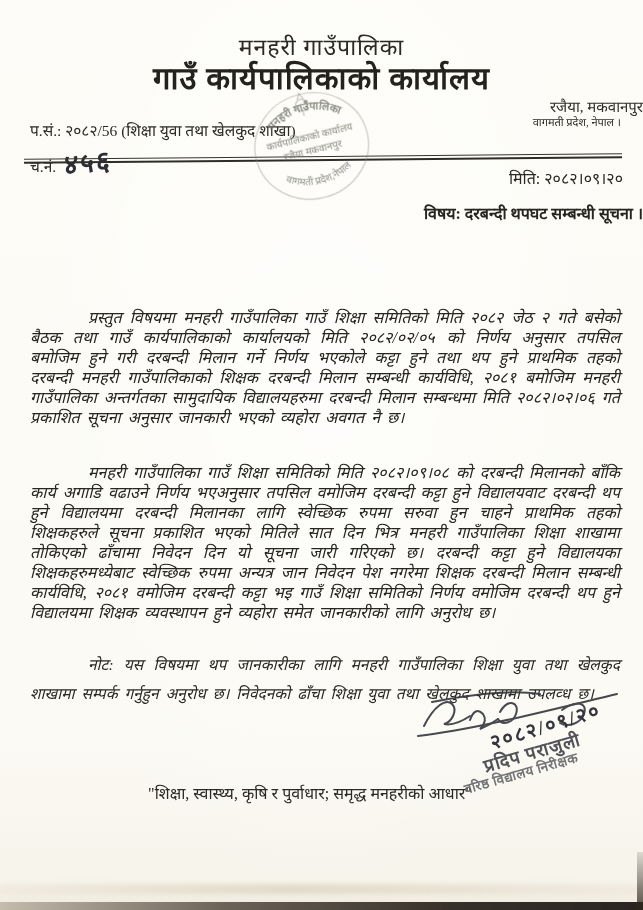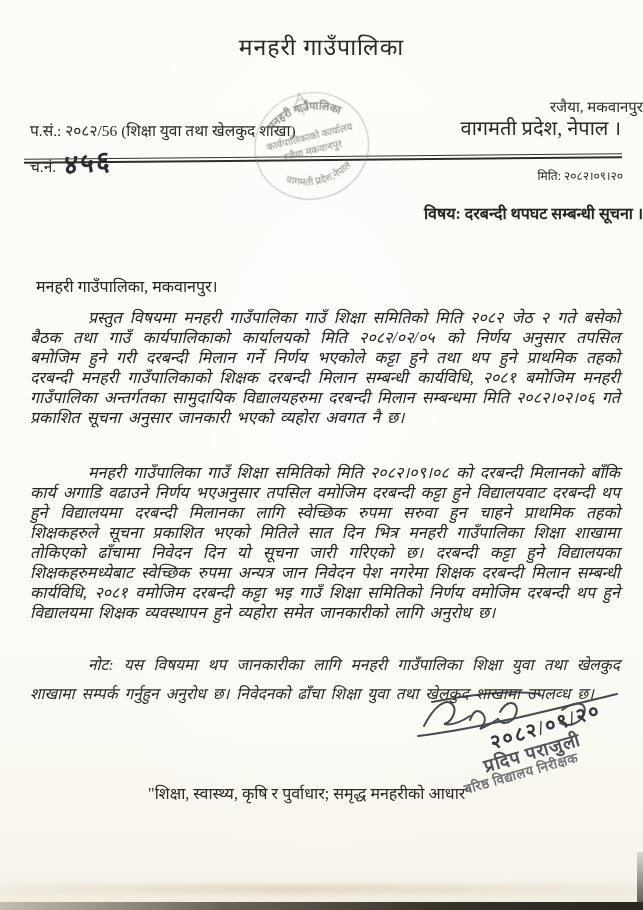--- a/index.html
+++ b/index.html
@@ -18,33 +18,33 @@
     overflow: hidden;
     color: #26251f;
   }
   .abs { position: absolute; }
 
   
   .hdr-muni   { top: 30px;  left: 0; width: 100%; text-align: center; font-size: 23px; letter-spacing: 1px; color: #2a2923; }
   .hdr-office { top: 56px;  left: 0; width: 100%; text-align: center; font-size: 31px; font-weight: 600; letter-spacing: 1px; color: #23221c; }
   .hdr-addr   { top: 96px;  left: 0; width: 100%; text-align: right; font-size: 15px; color: #2e2d26; }
   .ref-no     { top: 119px; left: 30px; font-size: 15.5px; color: #2b2a24; }
-  .province   { top: 114px; right: 22px; font-size: 20px; color: #2b2a24; }
+  .province   { top: 114px; right: 22px; font-size: 11px; color: #2b2a24; }
   .chalani    { top: 143px; left: 30px; font-size: 15.5px; color: #2b2a24; }
   .chalani-no {
     display: inline-block; font-size: 27px; font-weight: 700;
     transform: rotate(-6deg) skewX(-8deg);
     color: #2c2e36; margin-left: 8px; letter-spacing: 2px;
   }
   .rule {
     top: 156px; left: 24px; width: 598px; height: 5px;
     border-top: 1.5px solid #35342e; border-bottom: 2.5px solid #2e2d27;
     transform: rotate(-0.55deg);
   }
-  .miti { top: 167px; right: 20px; font-size: 12px; color: #2b2a24; }
+  .miti { top: 167px; right: 20px; font-size: 16px; color: #2b2a24; }
 
   
   .round-stamp {
     top: 84px; left: 238px; width: 146px; height: 118px;
     opacity: 0.82; filter: blur(0.4px);
     transform: rotate(-14deg);
     z-index: 4; pointer-events: none;
   }
 
   
@@ -102,20 +102,21 @@
     filter: blur(0.6px);
   }
   .stamp-text { fill: #73766a; }
 </style>
 </head>
 <body>
 
 <div class="page">
 
   <div class="abs hdr-muni">मनहरी गाउँपालिका</div>
+  <div class="abs hdr-office">गाउँ कार्यपालिकाको कार्यालय</div>
   <div class="abs hdr-addr">रजैया, मकवानपुर</div>
   <div class="abs ref-no">प.सं.: २०८२/56 (शिक्षा युवा तथा खेलकुद शाखा)</div>
   <div class="abs province">वागमती प्रदेश, नेपाल ।</div>
 
   <div class="abs chalani">
     <span>च.नं.</span><span class="chalani-no">४५६</span>
   </div>
 
   <div class="abs rule"></div>
   <div class="abs miti">मिति: २०८२।०९।२०</div>
@@ -135,21 +136,20 @@
     </text>
     <text class="stamp-text" x="73" y="56" font-size="10" text-anchor="middle">कार्यपालिकाको कार्यालय</text>
     <text class="stamp-text" x="73" y="70" font-size="10" text-anchor="middle">रजैया मकवानपुर</text>
     <text class="stamp-text" font-size="10">
       <textPath href="#arcBot" startOffset="50%" text-anchor="middle">वागमती प्रदेश,नेपाल</textPath>
     </text>
   </svg>
 
   <div class="abs subject">विषय: दरबन्दी थपघट सम्बन्धी सूचना ।</div>
 
-  <div class="abs recip2">मनहरी गाउँपालिका, मकवानपुर।</div>
 
   <div class="abs para para1">प्रस्तुत विषयमा मनहरी गाउँपालिका गाउँ शिक्षा समितिको मिति २०८२ जेठ २ गते बसेको बैठक तथा गाउँ कार्यपालिकाको कार्यालयको मिति २०८२/०२/०५ को निर्णय अनुसार तपसिल बमोजिम हुने गरी दरबन्दी मिलान गर्ने निर्णय भएकोले कट्टा हुने तथा थप हुने प्राथमिक तहको दरबन्दी मनहरी गाउँपालिकाको शिक्षक दरबन्दी मिलान सम्बन्धी कार्यविधि, २०८१ बमोजिम मनहरी गाउँपालिका अन्तर्गतका सामुदायिक विद्यालयहरुमा दरबन्दी मिलान सम्बन्धमा मिति २०८२।०२।०६ गते प्रकाशित सूचना अनुसार जानकारी भएको व्यहोरा अवगत नै छ।</div>
   <div class="abs para para2">मनहरी गाउँपालिका गाउँ शिक्षा समितिको मिति २०८२।०९।०८ को दरबन्दी मिलानको बाँकि कार्य अगाडि वढाउने निर्णय भएअनुसार तपसिल वमोजिम दरबन्दी कट्टा हुने विद्यालयवाट दरबन्दी थप हुने विद्यालयमा दरबन्दी मिलानका लागि स्वेच्छिक रुपमा सरुवा हुन चाहने प्राथमिक तहको शिक्षकहरुले सूचना प्रकाशित भएको मितिले सात दिन भित्र मनहरी गाउँपालिका शिक्षा शाखामा तोकिएको ढाँचामा निवेदन दिन यो सूचना जारी गरिएको छ। दरबन्दी कट्टा हुने विद्यालयका शिक्षकहरुमध्येबाट स्वेच्छिक रुपमा अन्यत्र जान निवेदन पेश नगरेमा शिक्षक दरबन्दी मिलान सम्बन्धी कार्यविधि, २०८१ वमोजिम दरबन्दी कट्टा भइ गाउँ शिक्षा समितिको निर्णय वमोजिम दरबन्दी थप हुने विद्यालयमा शिक्षक व्यवस्थापन हुने व्यहोरा समेत जानकारीको लागि अनुरोध छ।</div>
   <div class="abs para note">नोट: यस विषयमा थप जानकारीका लागि मनहरी गाउँपालिका शिक्षा युवा तथा खेलकुद शाखामा सम्पर्क गर्नुहुन अनुरोध छ। निवेदनको ढाँचा शिक्षा युवा तथा खेलकुद शाखामा उपलव्ध छ।</div>
 
   <svg class="abs sig-svg" viewBox="0 0 215 62">
     <g fill="none" stroke="#33363c" stroke-width="2" stroke-linecap="round" opacity="0.9">
       <path d="M 12,40 C 22,20 34,12 40,18 C 46,24 40,36 32,38 C 42,40 52,34 58,30"></path>
       <path d="M 58,34 q 5,-14 13,-6 q 5,7 -3,15 q 10,-4 18,-10"></path>
       <path d="M 88,26 c 8,-14 20,-10 16,2 c -3,9 -14,12 -18,5"></path>

